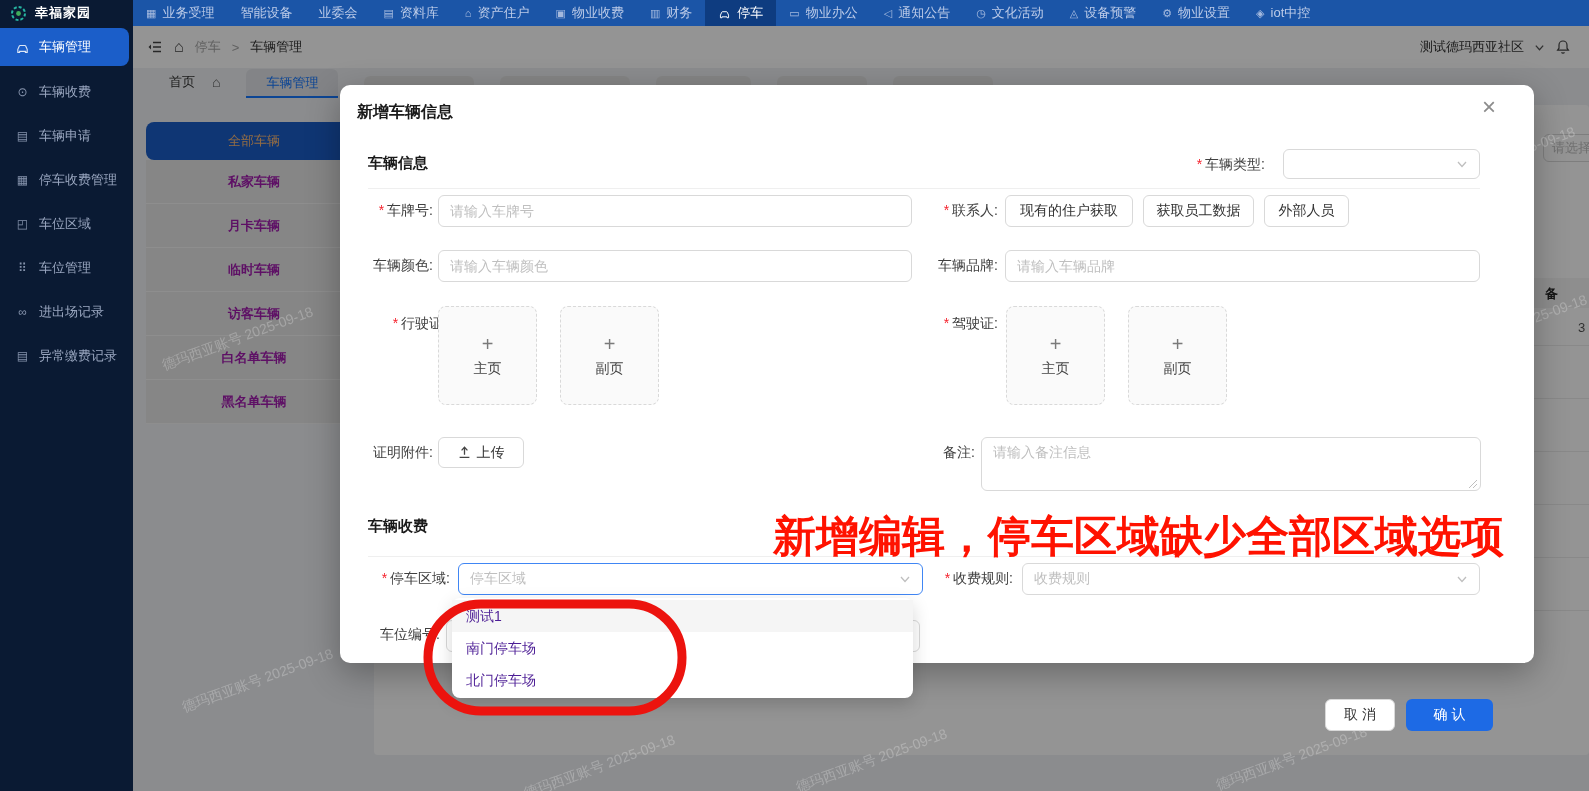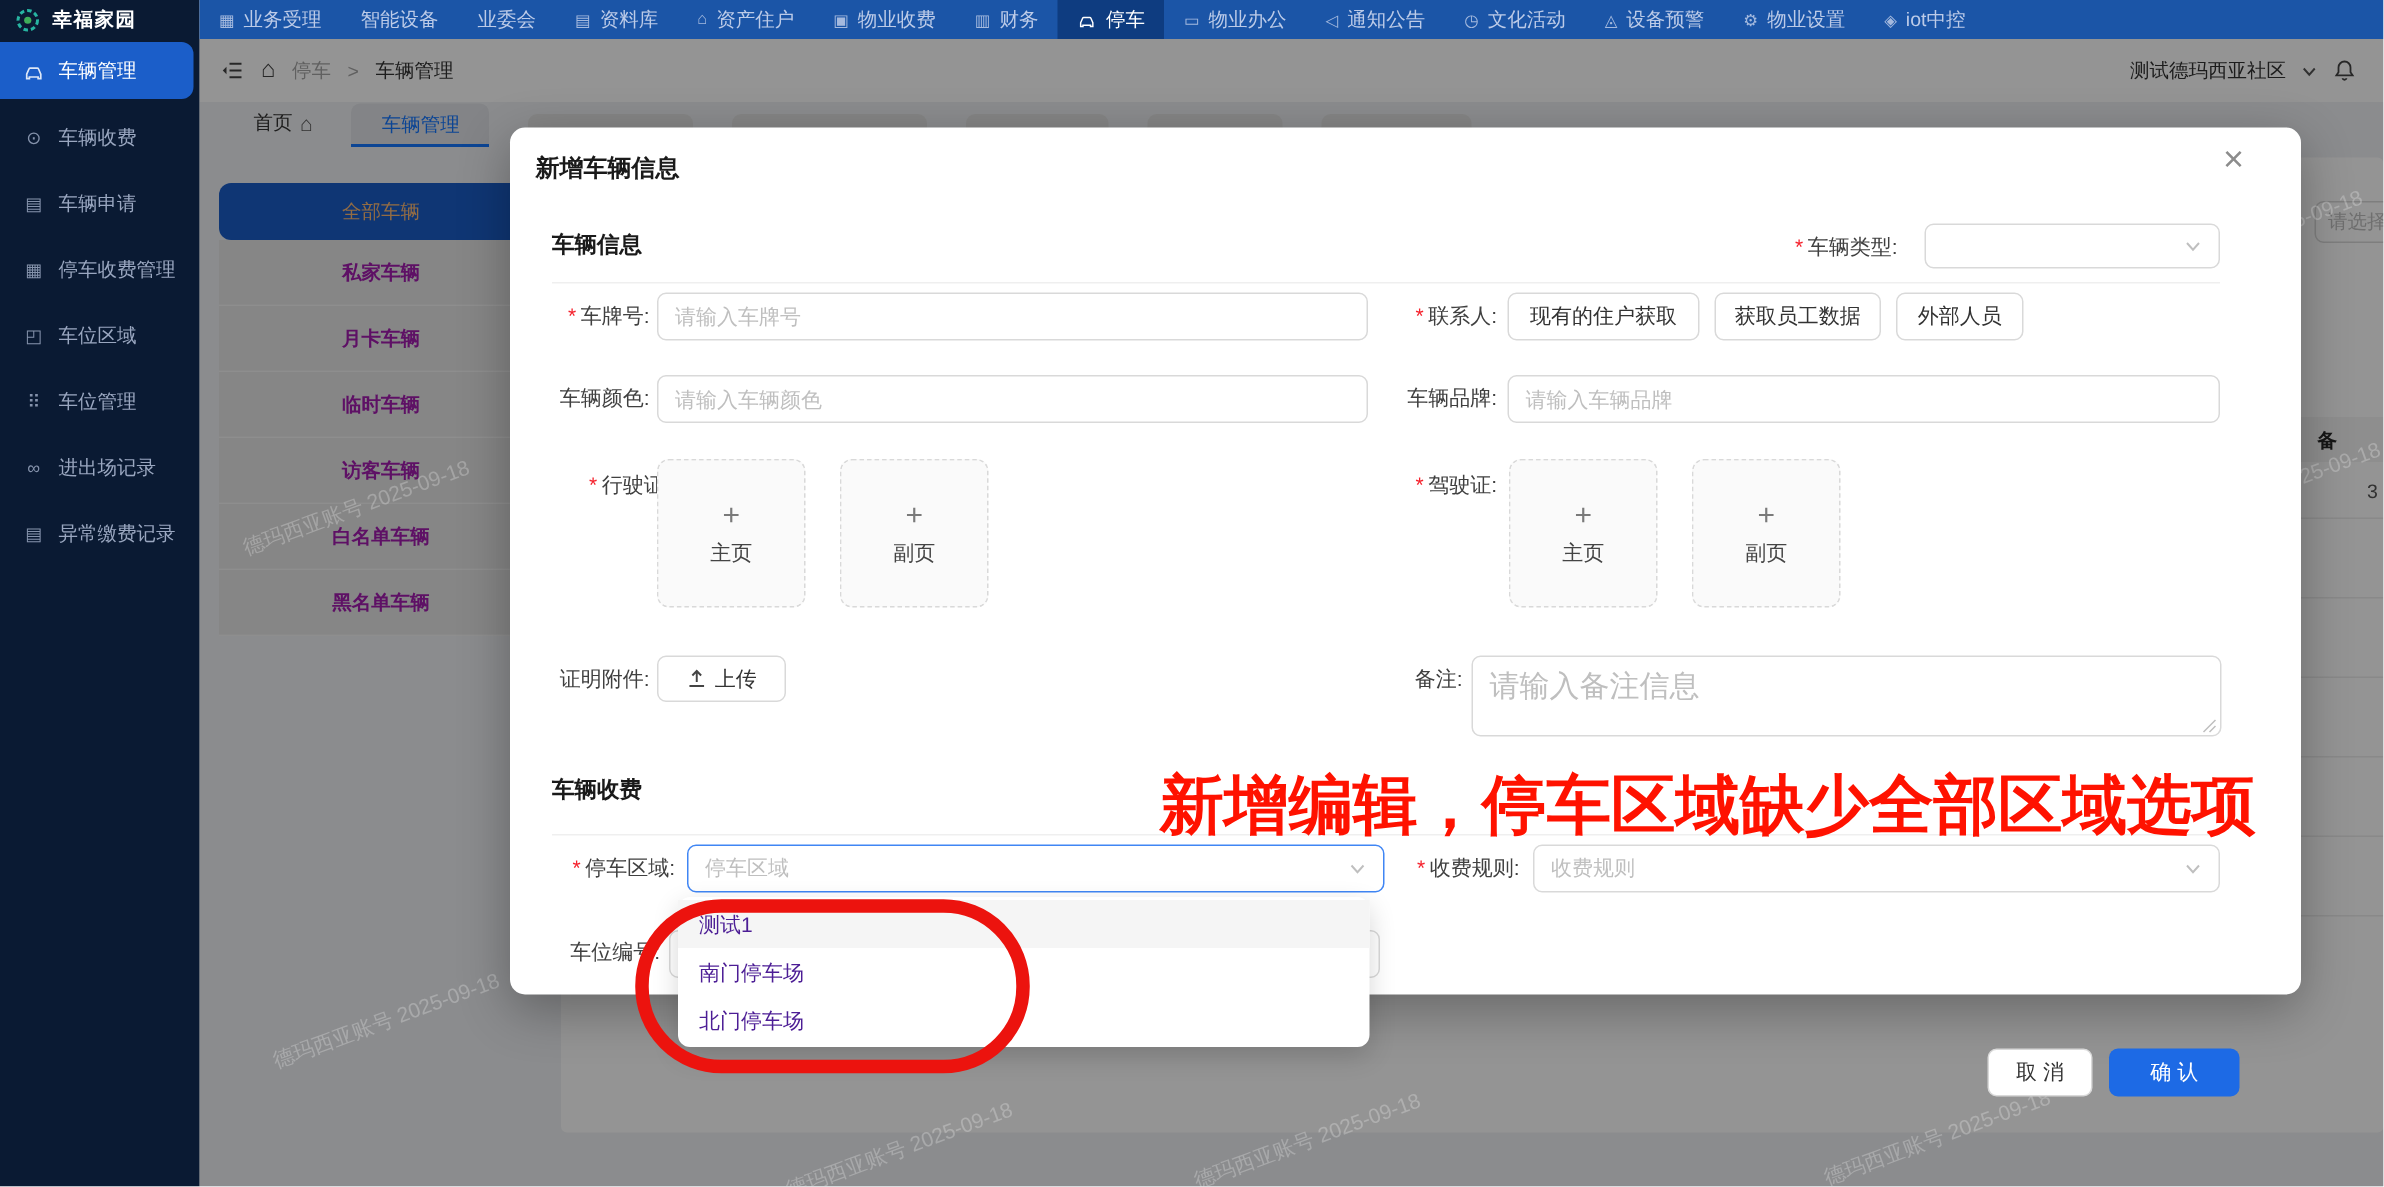--- a/index.html
+++ b/index.html
@@ -21,21 +21,21 @@
   .side-item.active{height:38px;width:129px;margin:2px 0 4px 0;background:#1b5ec9;border-radius:0 8px 8px 0;color:#fff;}
 
   
   .content{position:absolute;left:133px;top:26px;right:0;bottom:0;background:#f0f2f5;z-index:1;}
   .crumbbar{height:42px;background:#fff;display:flex;align-items:center;justify-content:space-between;padding:0 18px 0 14px;font-size:13px;}
   .crumb-left{display:flex;align-items:center;gap:11px;}
   .crumb-dim{color:#a6a6a6;}
   .crumb-cur{color:#333;}
   .crumb-right{display:flex;align-items:center;gap:10px;color:#333;}
   .tabsrow{height:30px;display:flex;align-items:flex-end;padding-left:36px;gap:26px;font-size:13px;}
-  .tab-home{display:flex;align-items:center;gap:5px;color:#333;padding-bottom:7px;text-align:center;}
+  .tab-home{display:flex;align-items:center;gap:17px;color:#333;padding-bottom:7px;text-align:center;}
   .tab-active{background:#e2e4e8;color:#1677ff;border-bottom:2px solid #1677ff;border-radius:6px 6px 0 0;padding:5px 20px 4px;}
   .tab-smudge{height:22px;border-radius:6px 6px 0 0;background:#e6e6e6;align-self:flex-end;}
   .filterlist{position:absolute;left:13px;top:96px;width:216px;font-size:13px;}
   .filter-active{height:38px;background:#1b5ec9;border-radius:8px;color:#fdba74;display:flex;align-items:center;justify-content:center;}
   .filter-item{height:44px;background:#e7e7e7;border-bottom:1px solid #f4f4f4;display:flex;align-items:center;justify-content:center;color:#a21caf;font-weight:bold;}
   .tablecard{position:absolute;left:241px;top:79px;right:0;height:650px;background:#fff;border-radius:4px;overflow:hidden;}
   .frag-select{position:absolute;left:1169px;top:29px;width:120px;height:28px;border:1px solid #d9d9d9;border-radius:6px;color:#bfbfbf;font-size:13px;line-height:26px;padding:0 8px;overflow:hidden;white-space:nowrap;}
   .frag-head{position:absolute;left:0;top:173px;right:0;height:30px;background:#f5f5f5;}
   .frag-head span{position:absolute;left:1171px;top:7px;font-weight:bold;font-size:13px;color:#262626;}
   .frag-cell{position:absolute;left:1204px;top:215px;font-size:13px;color:#555;}
@@ -54,21 +54,21 @@
   .lbl{position:absolute;font-size:14px;color:#404040;text-align:right;white-space:nowrap;}
   .req{color:#f5222d;margin-right:3px;}
   .in{position:absolute;border:1px solid #d9d9d9;border-radius:6px;background:#fff;font-size:14px;color:#333;padding:0 11px;outline:none;font-family:"Liberation Sans",sans-serif;}
   .in::placeholder{color:#bfbfbf;}
   .sel{position:absolute;border:1px solid #d9d9d9;border-radius:6px;background:#fff;display:flex;align-items:center;justify-content:space-between;padding:0 11px;font-size:14px;cursor:pointer;}
   .sel .ph{color:#bfbfbf;}
   .sel.focus{border-color:#4086f4;}
   .ghost-btn{position:absolute;height:32px;border:1px solid #d9d9d9;border-radius:6px;background:#fff;font-size:14px;color:#333;display:flex;align-items:center;justify-content:center;gap:6px;cursor:pointer;}
   .ubox{position:absolute;width:99px;height:99px;border:1px dashed #d9d9d9;border-radius:8px;background:#fafafa;display:flex;flex-direction:column;align-items:center;justify-content:center;gap:6px;font-size:14px;color:#444;cursor:pointer;}
   .ubox .plus{font-size:20px;color:#7a7a7a;line-height:1;}
-  .m-textarea{position:absolute;border:1px solid #d9d9d9;border-radius:6px;font-size:20px;color:#333;padding:6px 11px;resize:none;outline:none;font-family:"Liberation Sans",sans-serif;}
+  .m-textarea{position:absolute;border:1px solid #d9d9d9;border-radius:6px;font-size:14px;color:#333;padding:6px 11px;resize:none;outline:none;font-family:"Liberation Sans",sans-serif;}
   .m-textarea::placeholder{color:#bfbfbf;}
   .ta-corner{position:absolute;pointer-events:none;}
   .btn-cancel{position:absolute;left:985px;top:614px;width:70px;height:32px;border:1px solid #d9d9d9;border-radius:6px;background:#fff;font-size:14px;color:#333;display:flex;align-items:center;justify-content:center;cursor:pointer;}
   .btn-confirm{position:absolute;left:1066px;top:614px;width:87px;height:32px;border-radius:6px;background:#1d6ae5;font-size:14px;color:#fff;display:flex;align-items:center;justify-content:center;cursor:pointer;}
 
   
   .dropdown{position:absolute;left:452px;top:598px;width:461px;background:#fff;border-radius:8px;box-shadow:0 6px 18px rgba(0,0,0,.16);padding:2px 0;z-index:12;}
   .dd-opt{height:32px;line-height:32px;padding:0 14px;font-size:14px;color:#4c1d95;cursor:pointer;}
   .dd-opt.hl{background:#f5f5f5;}
 

